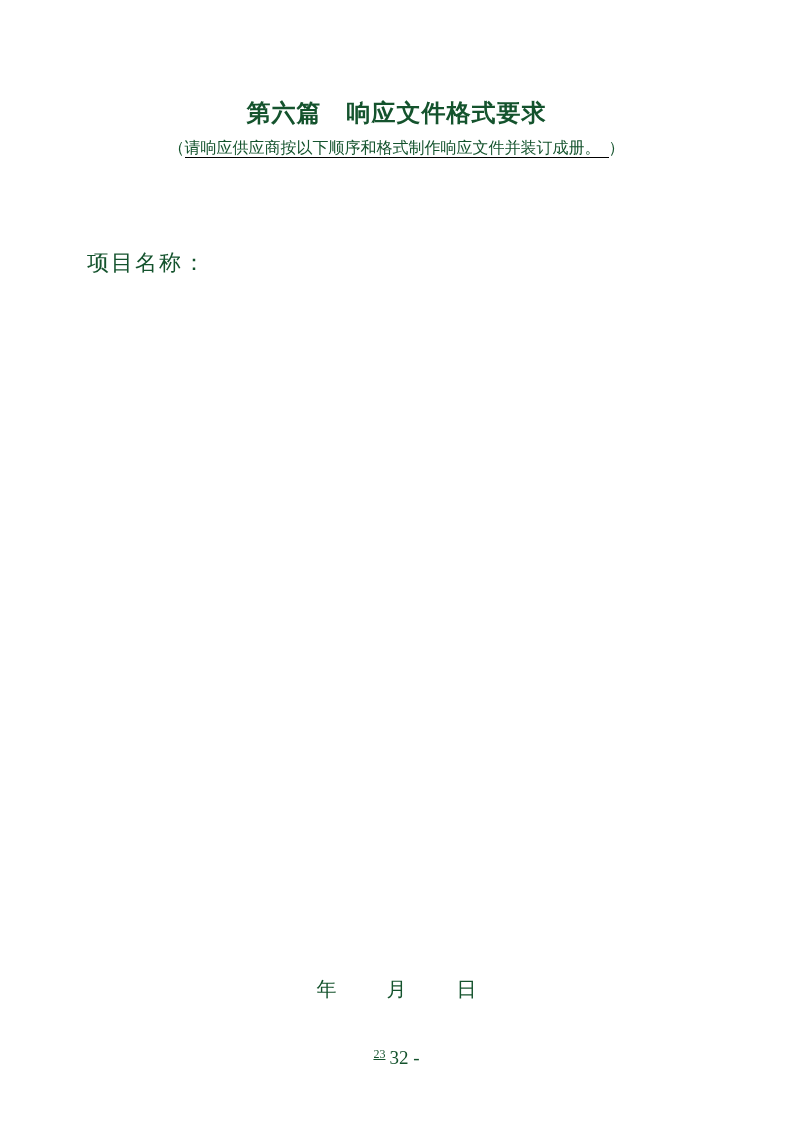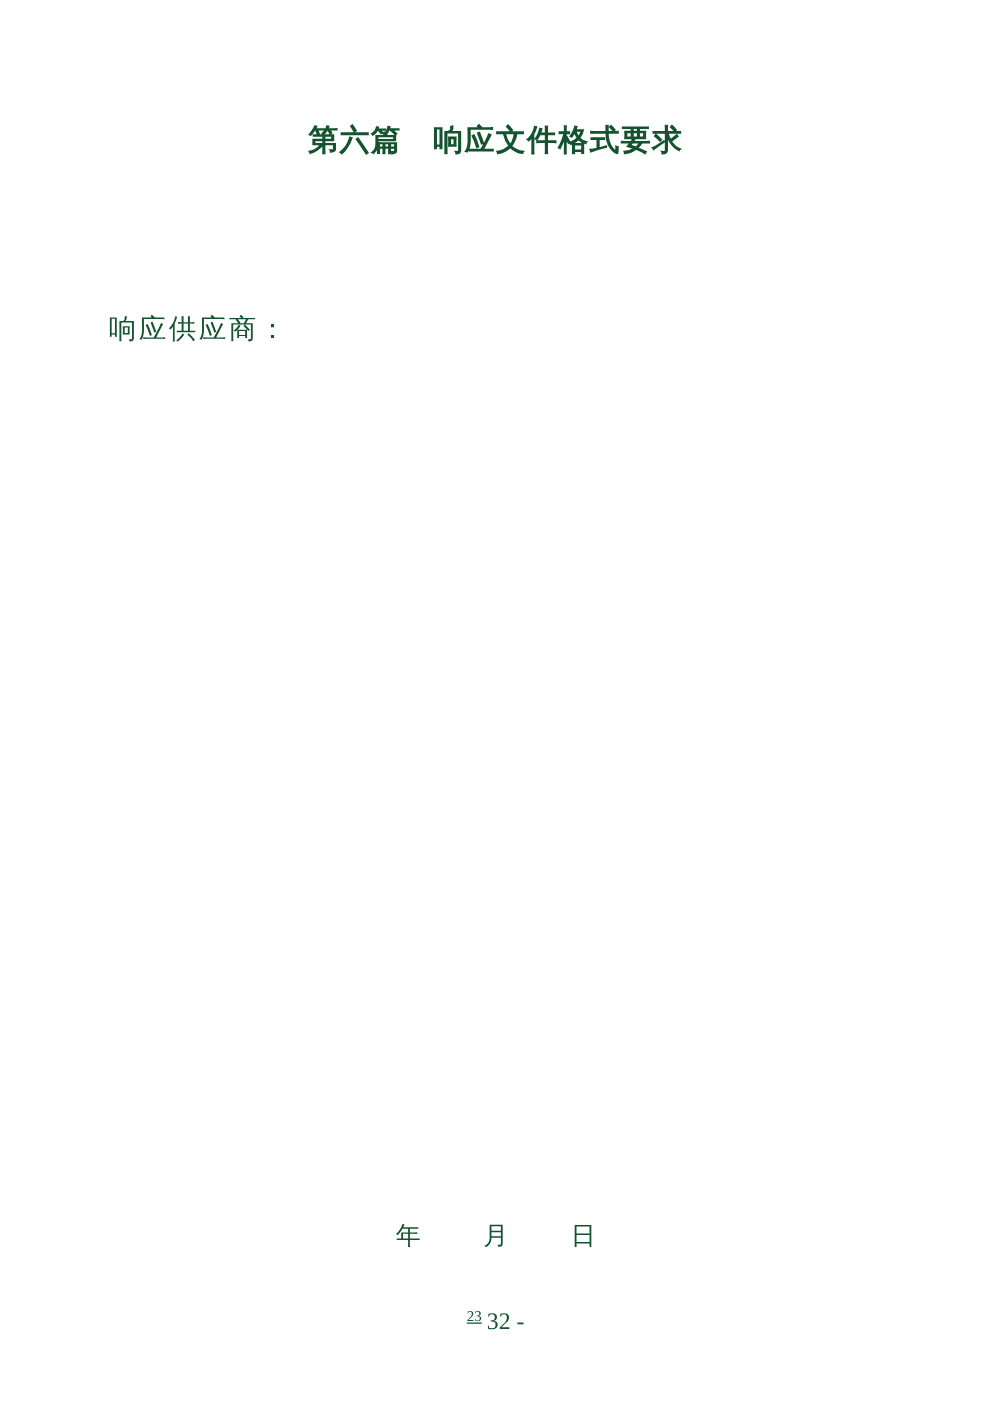--- a/index.html
+++ b/index.html
@@ -114,22 +114,23 @@
     margin-right: 4px;
   }
 </style>
 </head>
 <body>
 
 <div class="page">
 
   <h1 class="title">第六篇　响应文件格式要求</h1>
 
+  <div class="subtitle"><span>（</span><span class="u">请响应供应商按以下顺序和格式制作响应文件并装订成册。</span><span>）</span></div>
 
-  <div class="project">响应供应商：</div>
+  <div class="project">项目名称：</div>
 
 
 
 
   <div class="date-row">
     <span>年</span>
     <span>月</span>
     <span>日</span>
   </div>
 

